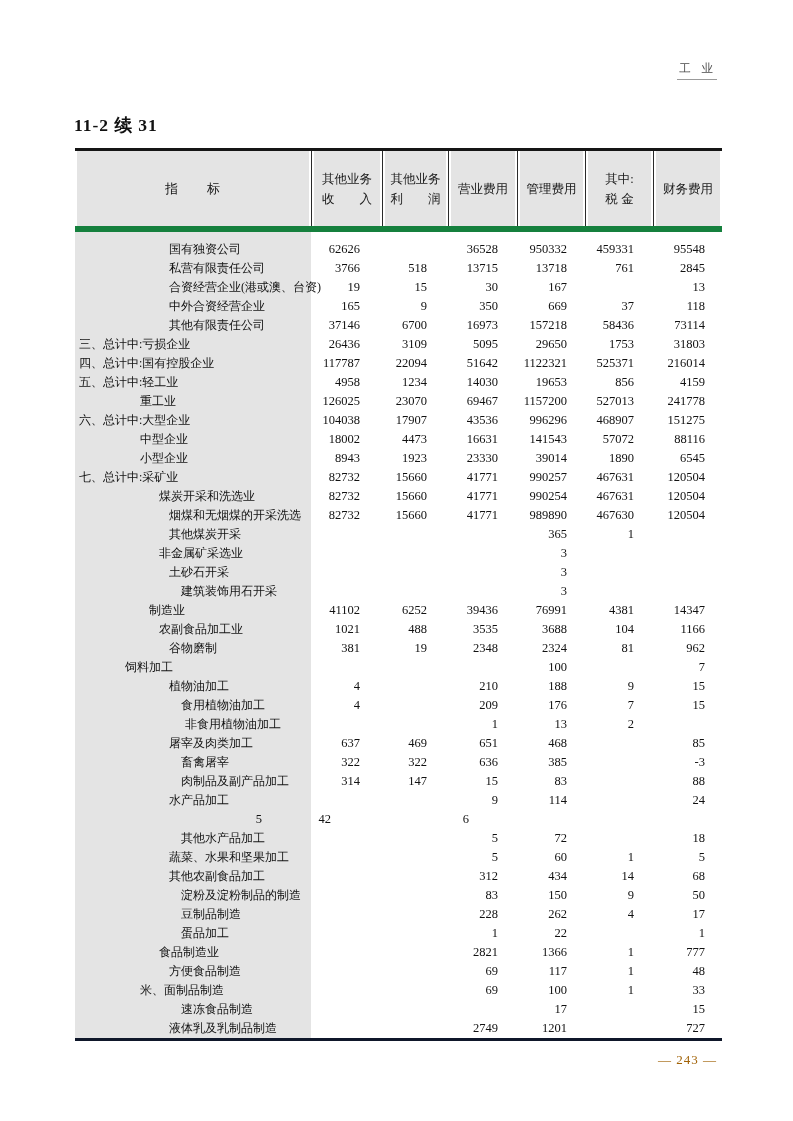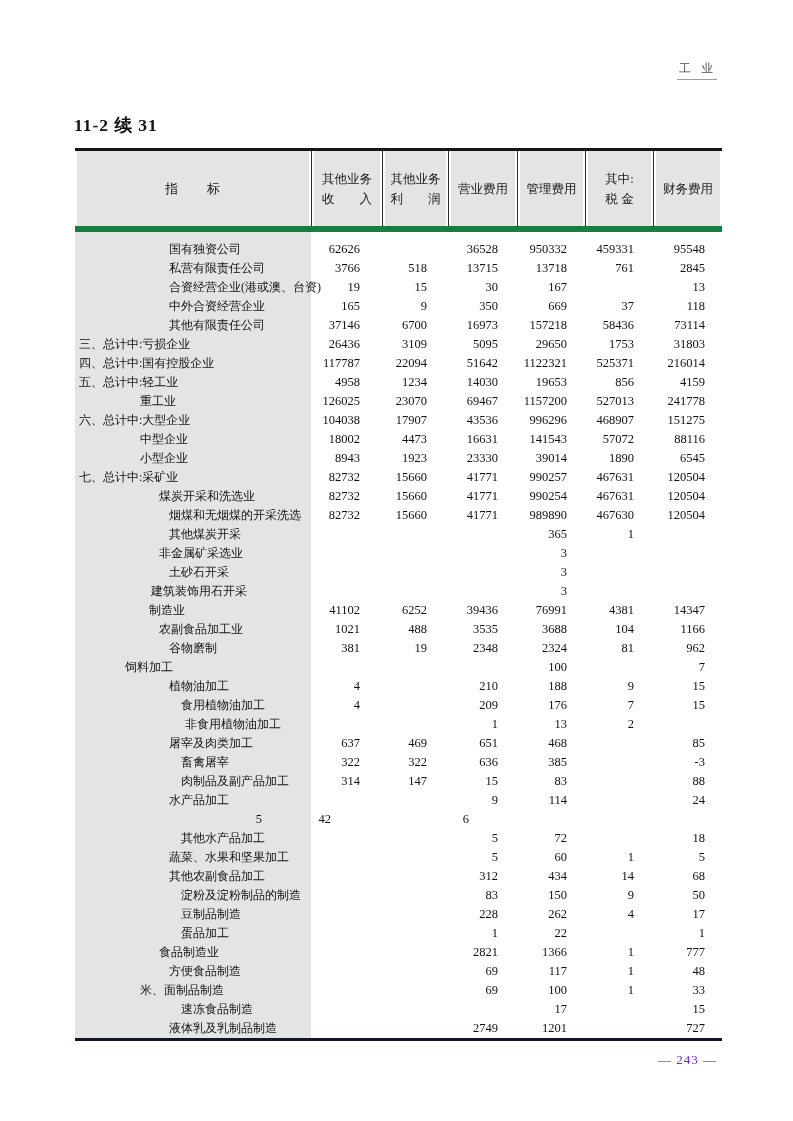--- a/index.html
+++ b/index.html
@@ -65,21 +65,21 @@
   }
   .cell-v.c1{padding-right:22px;}
   .cell-v.c2{padding-right:21px;}
   .cell-v.c3{padding-right:19px;}
   .cell-v.c4{padding-right:18px;}
   .cell-v.c5{padding-right:19px;}
   .cell-v.c6{padding-right:17px;}
 
   .page-number{
     position:absolute;top:1052px;right:76px;
-    font-size:13px;color:#6d28d9;letter-spacing:1px;
+    font-size:13px;color:#a16207;letter-spacing:1px;
   }
 </style>
 </head>
 <body>
 
 <div class="page">
 
   <div class="chapter-label">工 业</div>
 
   <div class="table-title">11-2 续 31</div>
@@ -289,21 +289,21 @@
         <div class="row">
           <div class="cell-label" style="padding-left: 94px;">土砂石开采</div>
           <div class="cell-v c1"></div>
           <div class="cell-v c2"></div>
           <div class="cell-v c3"></div>
           <div class="cell-v c4">3</div>
           <div class="cell-v c5"></div>
           <div class="cell-v c6"></div>
         </div>
         <div class="row">
-          <div class="cell-label" style="padding-left: 76px;">建筑装饰用石开采</div>
+          <div class="cell-label" style="padding-left: 106px;">建筑装饰用石开采</div>
           <div class="cell-v c1"></div>
           <div class="cell-v c2"></div>
           <div class="cell-v c3"></div>
           <div class="cell-v c4">3</div>
           <div class="cell-v c5"></div>
           <div class="cell-v c6"></div>
         </div>
         <div class="row">
           <div class="cell-label" style="padding-left: 74px;">制造业</div>
           <div class="cell-v c1">41102</div>

